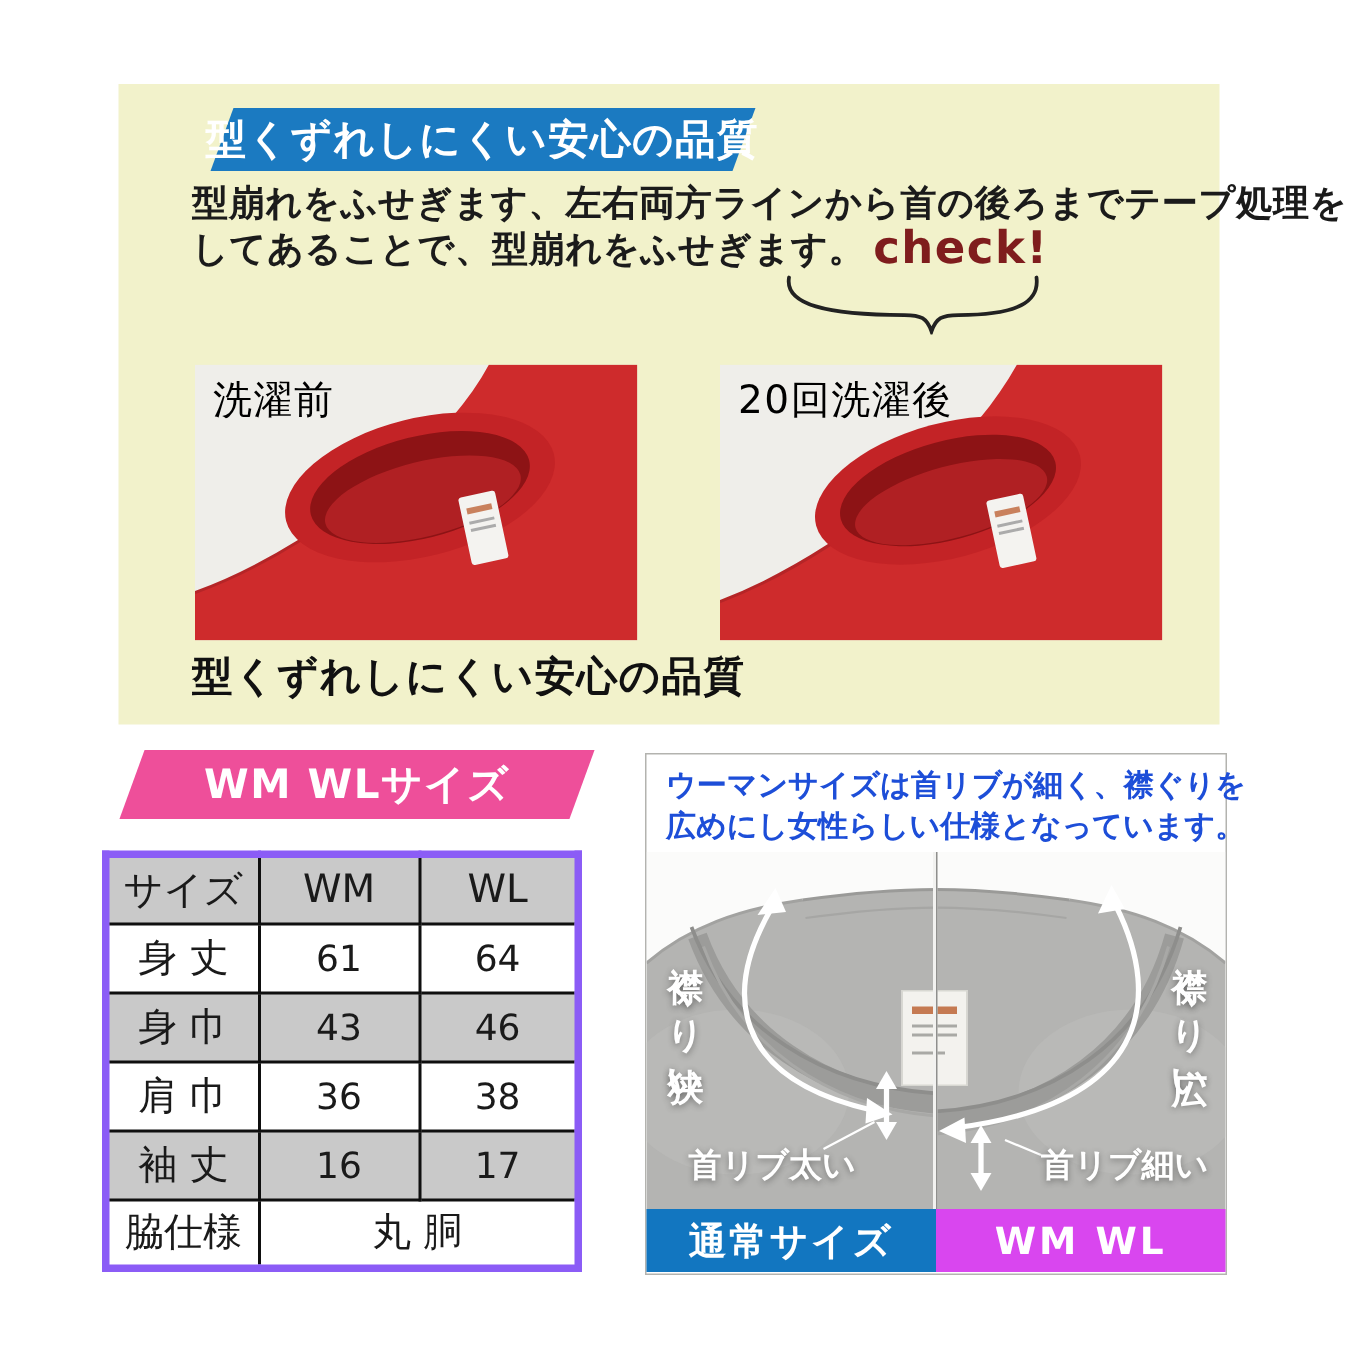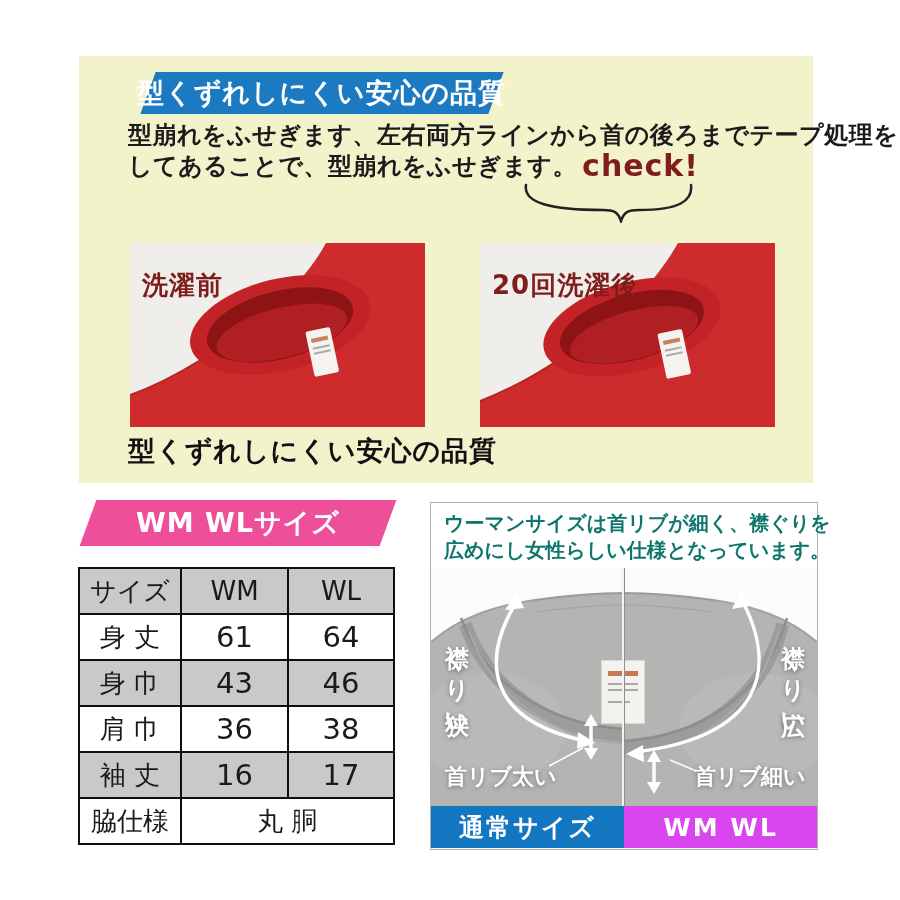--- a/index.html
+++ b/index.html
@@ -16,55 +16,55 @@
   .blue-banner > span { font-size:27px; letter-spacing:1px; }
 
   .body-text { position:absolute; left:49px; top:64px; font-size:24px; font-weight:bold; color:#1b1b1b; line-height:31px; letter-spacing:0.5px; white-space:nowrap; }
   .check-label { position:absolute; left:440px; top:92px; width:180px; text-align:right; font-size:30px; font-weight:700; color:#7f1d1d; letter-spacing:1px; }
   .check-brace { position:absolute; left:442px; top:127px; }
   .note { position:absolute; left:49px; top:136px; font-size:19px; font-weight:600; color:#1b1b1b; letter-spacing:0.5px; }
 
   .photo { position:absolute; width:295px; height:184px; overflow:hidden; }
   .photo-before { left:51px; top:187px; }
   .photo-after  { left:401px; top:187px; }
-  .photo figcaption { position:absolute; left:12px; top:6px; font-size:26px; font-weight:700; color:#7f1d1d; letter-spacing:1px;margin-top:19px; }
+  .photo figcaption { position:absolute; left:12px; top:6px; font-size:26px; font-weight:400; color:#000000; letter-spacing:1px; }
 
   .quality-caption { position:absolute; left:49px; top:377px; font-size:27px; font-weight:800; color:#111; letter-spacing:1px; }
 
   
   .pink-banner { left:88px; top:500px; width:300px; height:46px; background:#ee4f9a; }
   .pink-banner > span { font-size:27px; letter-spacing:1px; }
 
-  .size-table { position:absolute; left:78px; top:567px; width:315px; border-collapse:collapse; table-layout:fixed; border:2px solid #8b5cf6; }
+  .size-table { position:absolute; left:68px; top:567px; width:315px; border-collapse:collapse; table-layout:fixed; border:5px solid #8b5cf6; }
   .size-table th, .size-table td { border:2px solid #0f0f0f; height:46px; text-align:center; vertical-align:middle; font-weight:500; color:#1a1a1a; background:#fff; }
   .size-table th { font-size:26px; }
   .size-table td.lbl { font-size:26px; }
-  .size-table td.num { font-size:29px; }
+  .size-table td.num { font-size:24px; }
   .size-table tr.gray th, .size-table tr.gray td { background:#c9c9c9; }
   .size-table col.c1 { width:102px; } .size-table col.c2 { width:107px; } .size-table col.c3 { width:106px; }
 
   
   .woman-box { position:absolute; left:430px; top:502px; width:388px; height:348px; background:#fff; border:1px solid #b3b3af; }
-  .woman-desc { position:absolute; left:13px; top:7px; font-size:20px; font-weight:bold; color:#0f766e; line-height:27px; white-space:nowrap; }
+  .woman-desc { position:absolute; left:13px; top:7px; font-size:20px; font-weight:bold; color:#1d4ed8; line-height:27px; white-space:nowrap; }
 
   .compare { position:absolute; left:0; top:65px; width:386px; height:238px; overflow:hidden; }
   .half { position:absolute; top:0; width:193px; height:238px; }
   .half.left { left:0; } .half.right { left:193px; }
   .divider { position:absolute; left:191px; top:0; width:3px; height:238px; background:#f2f2f0; border-right:1px solid #8f8f8d; z-index:3; }
   .collar-tag { position:absolute; left:170px; top:92px; width:44px; height:64px; background:#f3f2ee; border:1px solid #d8d8d2; z-index:2; }
   .collar-tag .logo { position:absolute; left:6px; top:10px; width:30px; height:5px; background:#c57a52; }
   .collar-tag .l1 { position:absolute; left:6px; top:22px; width:30px; height:2px; background:#a9a9a5; }
   .collar-tag .l2 { position:absolute; left:6px; top:28px; width:30px; height:2px; background:#a9a9a5; }
   .collar-tag .l3 { position:absolute; left:6px; top:40px; width:22px; height:2px; background:#a9a9a5; }
 
   .vtext { position:absolute; writing-mode:vertical-rl; font-size:24px; font-weight:bold; color:#fff; letter-spacing:4px; text-shadow:0 1px 4px rgba(40,40,40,0.45); z-index:4; }
   .half.left  .vtext { left:10px; top:58px; }
   .half.right .vtext { right:8px; top:58px; }
   .ribtext { position:absolute; font-size:22px; font-weight:bold; color:#fff; text-shadow:0 1px 4px rgba(40,40,40,0.45); white-space:nowrap; z-index:4; }
-  .half.left  .ribtext { left:14px; top:194px; }
+  .half.left  .ribtext { left:28px; top:194px; }
   .half.right .ribtext { left:70px; top:194px; }
 
   .bars { position:absolute; left:0; top:303px; width:386px; height:42px; display:flex; z-index:4;text-align:right; }
   .bar { width:193px; height:42px; display:flex; align-items:center; justify-content:center; color:#fff; font-size:25px; font-weight:bold; letter-spacing:2px; white-space:nowrap; }
   .bar.blue { background:#1276c0; }
   .bar.pink { background:#d946ef; }
 </style>
 </head>
 <body>
 

